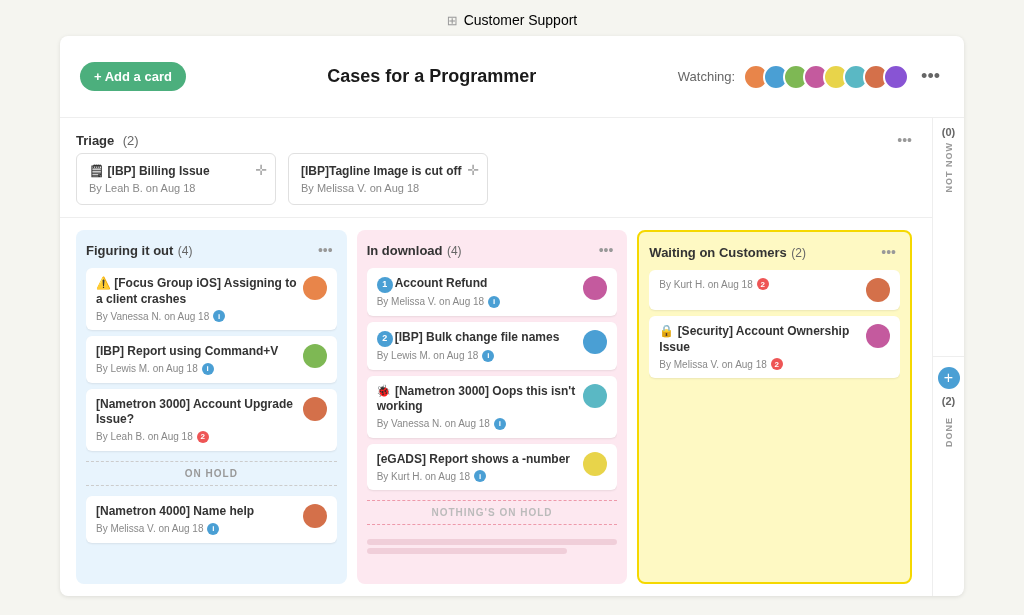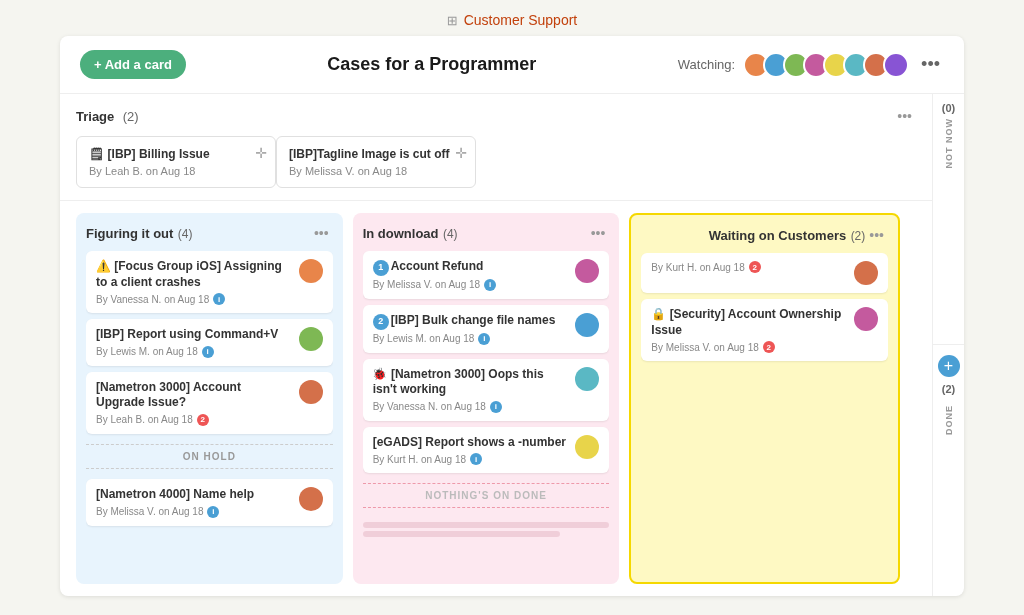--- a/index.html
+++ b/index.html
@@ -14,21 +14,21 @@
 
     
     .top-bar {
       display: flex;
       justify-content: center;
       align-items: center;
       padding: 12px 0 8px;
       gap: 6px;
     }
     .top-bar a {
-      color: #c2410c;
+      color: #000000;
       text-decoration: none;
       font-size: 14px;
       font-weight: 500;
     }
 
     
     .main-content {
       background: white;
       margin: 0 60px;
       border-radius: 8px;
@@ -36,21 +36,21 @@
       min-height: 560px;
       box-shadow: 0 1px 4px rgba(0,0,0,0.1);
       display: flex;
       flex-direction: column;
     }
 
     
     .board-header {
       display: flex;
       align-items: center;
-      padding: 14px 20px;
+      padding: 26px 20px;
       border-bottom: 1px solid #eee;
       gap: 16px;
     }
     .add-card-btn {
       background: #4caf7d;
       color: white;
       border: none;
       border-radius: 20px;
       padding: 7px 14px;
       font-size: 13px;
@@ -115,24 +115,25 @@
 
     
     .triage-section {
       padding: 12px 16px;
       border-bottom: 1px solid #eee;
     }
     .triage-header {
       display: flex;
       align-items: center;
       justify-content: space-between;
-      margin-bottom: 10px;
+      margin-bottom: 3px;
     }
     .triage-cards {
       display: flex;
+      gap: 12px;
     }
     .triage-card {
       background: white;
       border: 1px solid #e0e0e0;
       border-radius: 6px;
       padding: 10px 12px;
       min-width: 200px;
       max-width: 220px;
       position: relative;
     }
@@ -167,21 +168,21 @@
     .kanban-col {
       flex: 1;
       border-radius: 8px;
       padding: 10px 10px;
       margin-right: 10px;
       display: flex;
       flex-direction: column;
       min-width: 0;
       overflow: hidden;
     }
-    .kanban-col:last-child { margin-right: 16px; align-items: flex-end; }
+    .kanban-col:last-child { margin-right: 4px; }
     .col-blue { background: #e8f4fd; }
     .col-pink { background: #fde8f0; }
     .col-yellow { background: #fef9c3; border: 2px solid #f5d800; }
 
     .col-header {
       display: flex;
       align-items: center;
       justify-content: space-between;
       margin-bottom: 8px;
     }
@@ -513,21 +514,21 @@
             <div class="kanban-card">
               <div class="card-content">
                 <div class="card-title">[eGADS] Report shows a -number</div>
                 <div class="card-meta">
                     <span>By Kurt H. on Aug 18</span>
                     <span class="info-icon">i</span>
                   </div>
               </div>
               <div class="card-avatar av5" style="width:24px;height:24px;border-radius:50%;flex-shrink:0;"></div>
             </div>
-            <div class="nothing-on-hold nothing-on-hold-pink">NOTHING'S ON DONE</div>
+            <div class="nothing-on-hold nothing-on-hold-pink">NOTHING'S ON HOLD</div>
             <div class="blocked-lines">
               <div class="blocked-line" style="width:100%;background:#dfa9b8;"></div>
               <div class="blocked-line" style="width:80%;background:#dfa9b8;"></div>
             </div>
           </div>
         </div>
 
         <div class="kanban-col col-yellow">
           <div class="col-header">
             <span>

